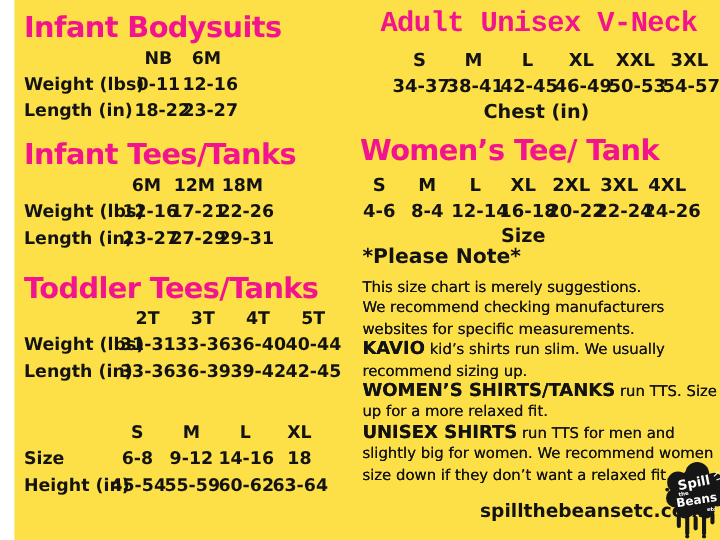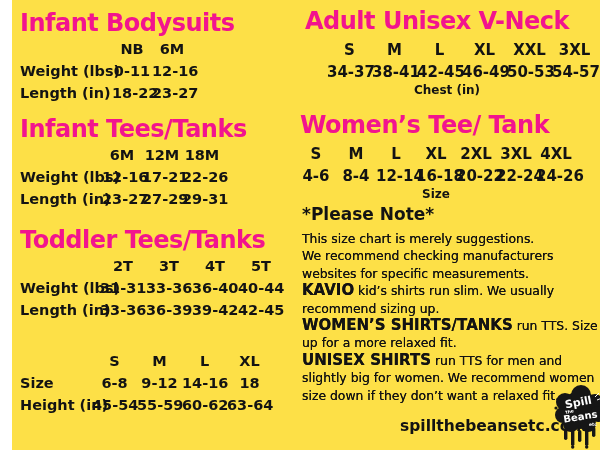--- a/index.html
+++ b/index.html
@@ -18,21 +18,21 @@
   .trow{display:flex;align-items:flex-start;margin-bottom:6px;white-space:nowrap;}
   .tlabel{font-weight:bold;font-size:14.5px;text-align:left;flex:0 0 auto;}
   .tcell{font-weight:bold;font-size:14.5px;text-align:center;flex:0 0 auto;}
   .t1 .tlabel{width:92px;} .t1 .tcell{width:40px;}
   .t2 .tlabel{width:82px;} .t2 .tcell{width:40px;}
   .t3 .tlabel{width:80px;} .t3 .tcell{width:46px;}
   .t4 .tlabel{width:72px;} .t4 .tcell{width:45px;}
   .t5 .tcell{width:45px;font-size:15px;}
   .t6 .tcell{width:40px;font-size:15px;}
   .caption{
-    font-weight:bold;font-size:12px;text-align:center;margin-top:1px;
+    font-weight:bold;font-size:16px;text-align:center;margin-top:1px;
   }
   .note-title{margin:0;font-size:17px;font-weight:bold;color:#131313;}
   .note-body{margin-top:6px;font-size:12.4px;line-height:17.4px;
     text-shadow:0 0 0.4px #131313;}
   .note-body p{margin:0;}
   .note-body b{font-size:15px;}
   .site{font-size:15.5px;font-weight:bold;text-align:right;white-space:nowrap;}
 </style>
 </head>
 <body>
@@ -126,21 +126,21 @@
     </div>
     <div class="trow">
       <span class="tlabel">Height (in)</span>
       <span class="tcell">45-54</span>
       <span class="tcell">55-59</span>
       <span class="tcell">60-62</span>
       <span class="tcell">63-64</span>
     </div>
   </div>
 
-  <h2 class="pink abs" style="left:293px;top:8px;">Adult Unisex V-Neck</h2>
+  <h2 class="pink abs" style="left:305px;top:8px;font-family:Liberation Mono, monospace;">Adult Unisex V-Neck</h2>
 
   <div class="abs t5" style="left:315px;top:41px;">
     <div class="trow" style="margin-bottom:4px;">
       <span class="tcell">S</span>
       <span class="tcell">M</span>
       <span class="tcell">L</span>
       <span class="tcell">XL</span>
       <span class="tcell">XXL</span>
       <span class="tcell">3XL</span>
     </div>

